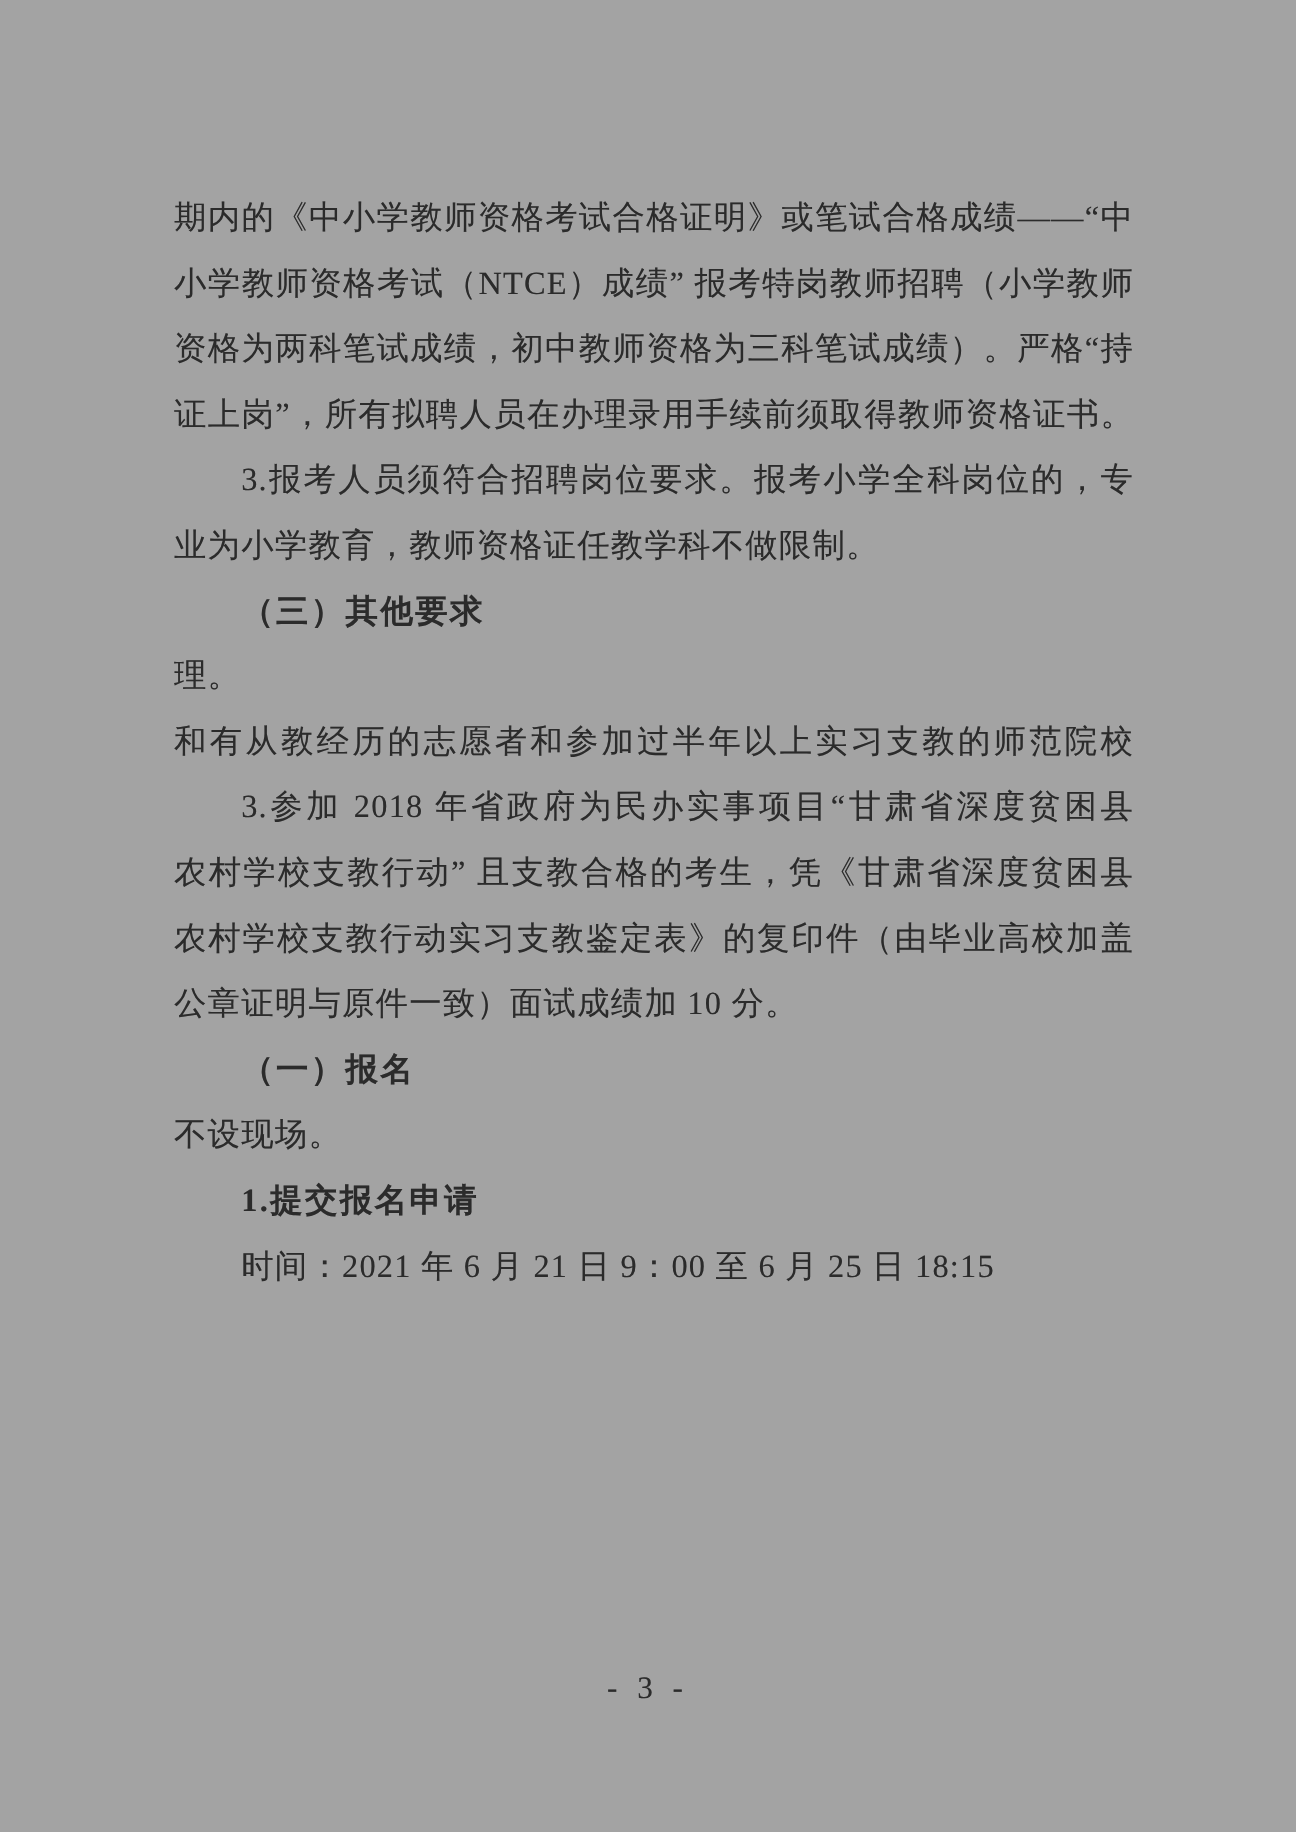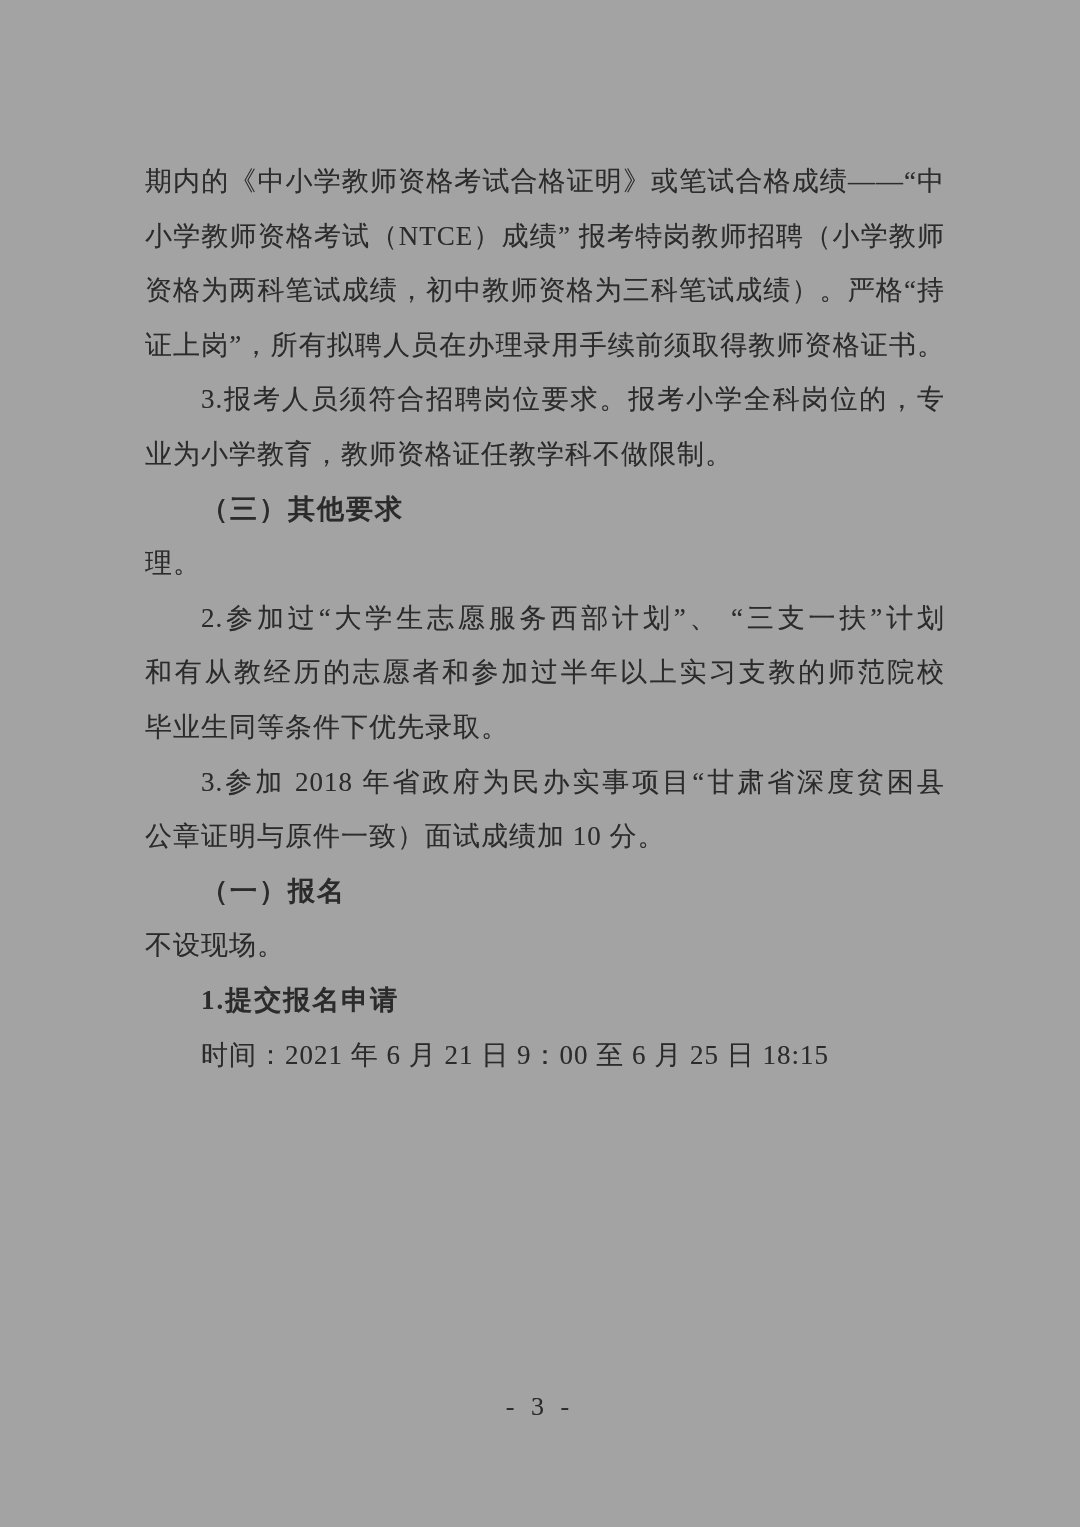--- a/index.html
+++ b/index.html
@@ -46,24 +46,24 @@
 <div class="page">
   <div class="textblock">
     <div class="line just">期内的《中小学教师资格考试合格证明》或笔试合格成绩——“中</div>
     <div class="line just">小学教师资格考试（NTCE）成绩” 报考特岗教师招聘（小学教师</div>
     <div class="line just">资格为两科笔试成绩，初中教师资格为三科笔试成绩）。严格“持</div>
     <div class="line just">证上岗”，所有拟聘人员在办理录用手续前须取得教师资格证书。</div>
     <div class="line just indent">3.报考人员须符合招聘岗位要求。报考小学全科岗位的，专</div>
     <div class="line">业为小学教育，教师资格证任教学科不做限制。</div>
     <div class="line head indent">（三）其他要求</div>
     <div class="line">理。</div>
-    <div class="line just indent">2.参加过“大学生志愿服务西部计划”、 “三支一扶”计划</div>
     <div class="line just">和有从教经历的志愿者和参加过半年以上实习支教的师范院校</div>
-    <div class="line">毕业生同等条件下优先录取。</div>
     <div class="line just indent">3.参加 2018 年省政府为民办实事项目“甘肃省深度贫困县</div>
+    <div class="line just">农村学校支教行动” 且支教合格的考生，凭《甘肃省深度贫困县</div>
+    <div class="line just">农村学校支教行动实习支教鉴定表》的复印件（由毕业高校加盖</div>
     <div class="line">公章证明与原件一致）面试成绩加 10 分。</div>
     <div class="line head indent">（一）报名</div>
     <div class="line">不设现场。</div>
     <div class="line head indent">1.提交报名申请</div>
     <div class="line indent">时间：2021 年 6 月 21 日 9：00 至 6 月 25 日 18:15</div>
   </div>
 
   <div class="page-number">- 3 -</div>
 </div>
 

